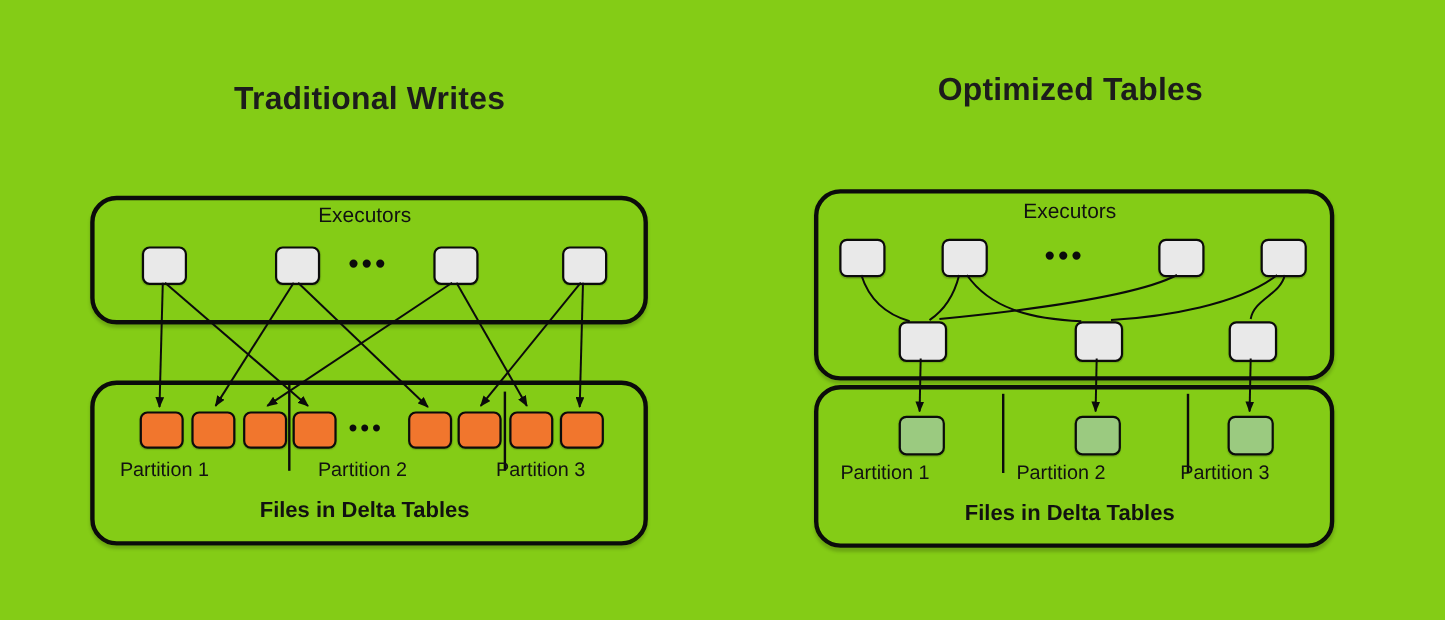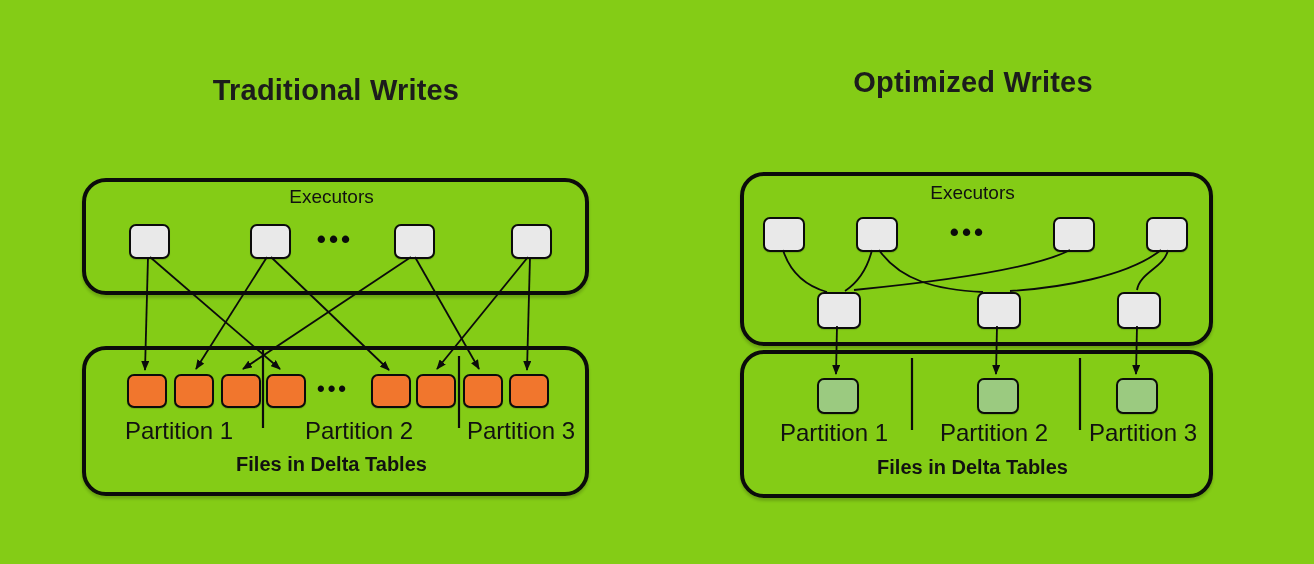--- a/index.html
+++ b/index.html
@@ -28,31 +28,31 @@
   }
   .exec-node{background:var(--gray,#e9e9e9);}
   .shuffle-node{background:var(--gray,#e9e9e9);}
   .orange-node{background:var(--orange,#f1762d);}
   .green-node{background:var(--green,#9bca80);}
   .dots{
     position:absolute;text-align:center;font-size:26px;font-weight:700;color:#0b0b0b;
     letter-spacing:3px;z-index:6;line-height:1;
   }
   .part-label{
-    position:absolute;text-align:center;font-size:24px;color:#111;z-index:6;white-space:nowrap;
+    position:absolute;font-size:18px;color:#111;z-index:6;white-space:nowrap;
   }
   #wires{position:absolute;left:0;top:0;z-index:5;pointer-events:none;}
 </style>
 </head>
 <body>
 
 <div id="canvas" style="--orange: #f1762d; --green: #9bca80; --gray: #e9e9e9; color: rgb(26, 26, 26);">
 
   <div class="abs title" style="left:160px;top:74px;width:352px;">Traditional Writes</div>
-  <div class="abs title" style="left:797px;top:66px;width:352px;">Optimized Writes</div>
+  <div class="abs title" style="left:797px;top:66px;width:352px;">Optimized Tables</div>
 
   <div class="bigbox" style="left:82px;top:178px;width:499px;height:109px;"></div>
   <div class="section-label" style="left:82px;top:186px;width:499px;">Executors</div>
 
   <div class="node exec-node" style="left:129px;top:224px;width:37px;height:31px;"></div>
   <div class="node exec-node" style="left:250px;top:224px;width:37px;height:31px;"></div>
   <div class="dots" style="left:300px;top:226px;width:70px;">•••</div>
   <div class="node exec-node" style="left:394px;top:224px;width:37px;height:31px;"></div>
   <div class="node exec-node" style="left:511px;top:224px;width:37px;height:31px;"></div>
 

